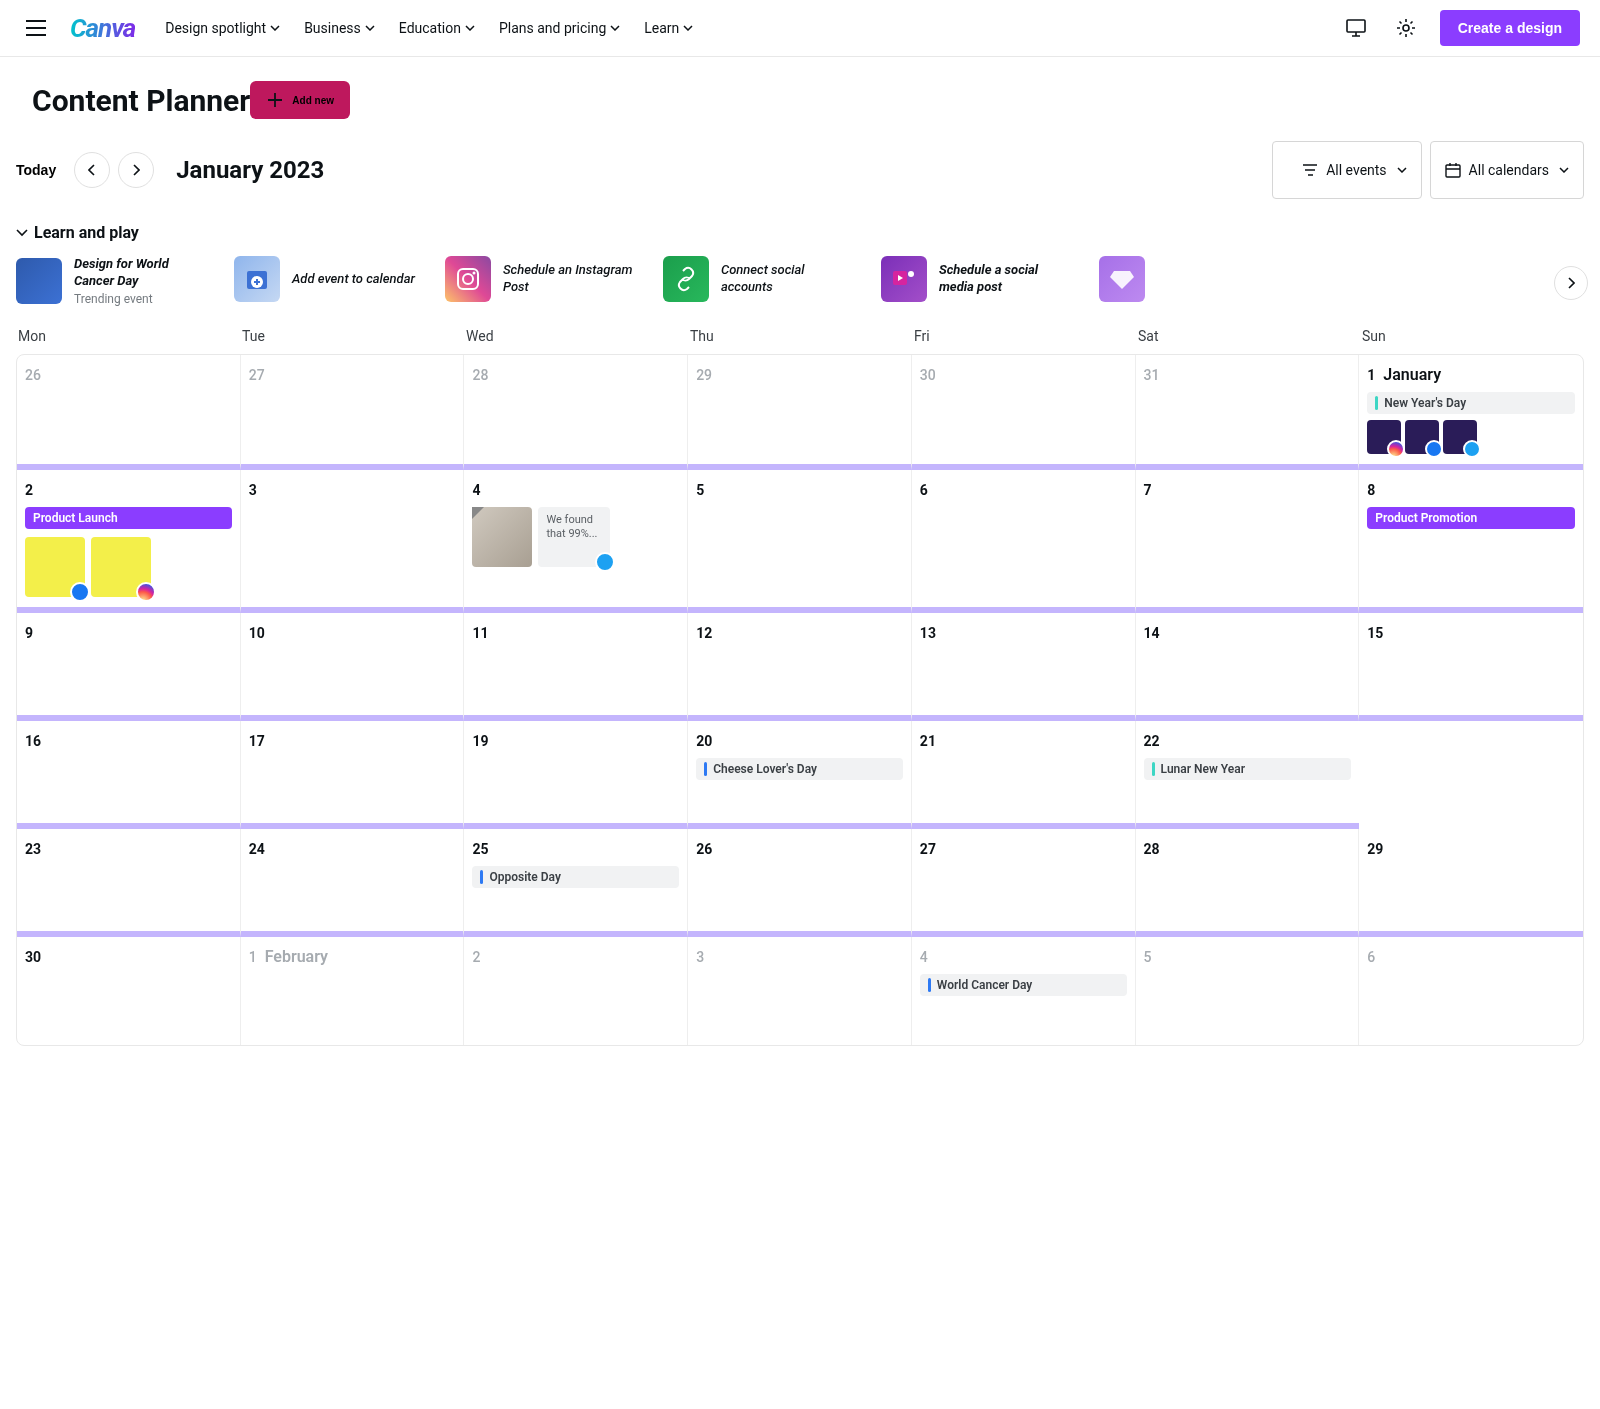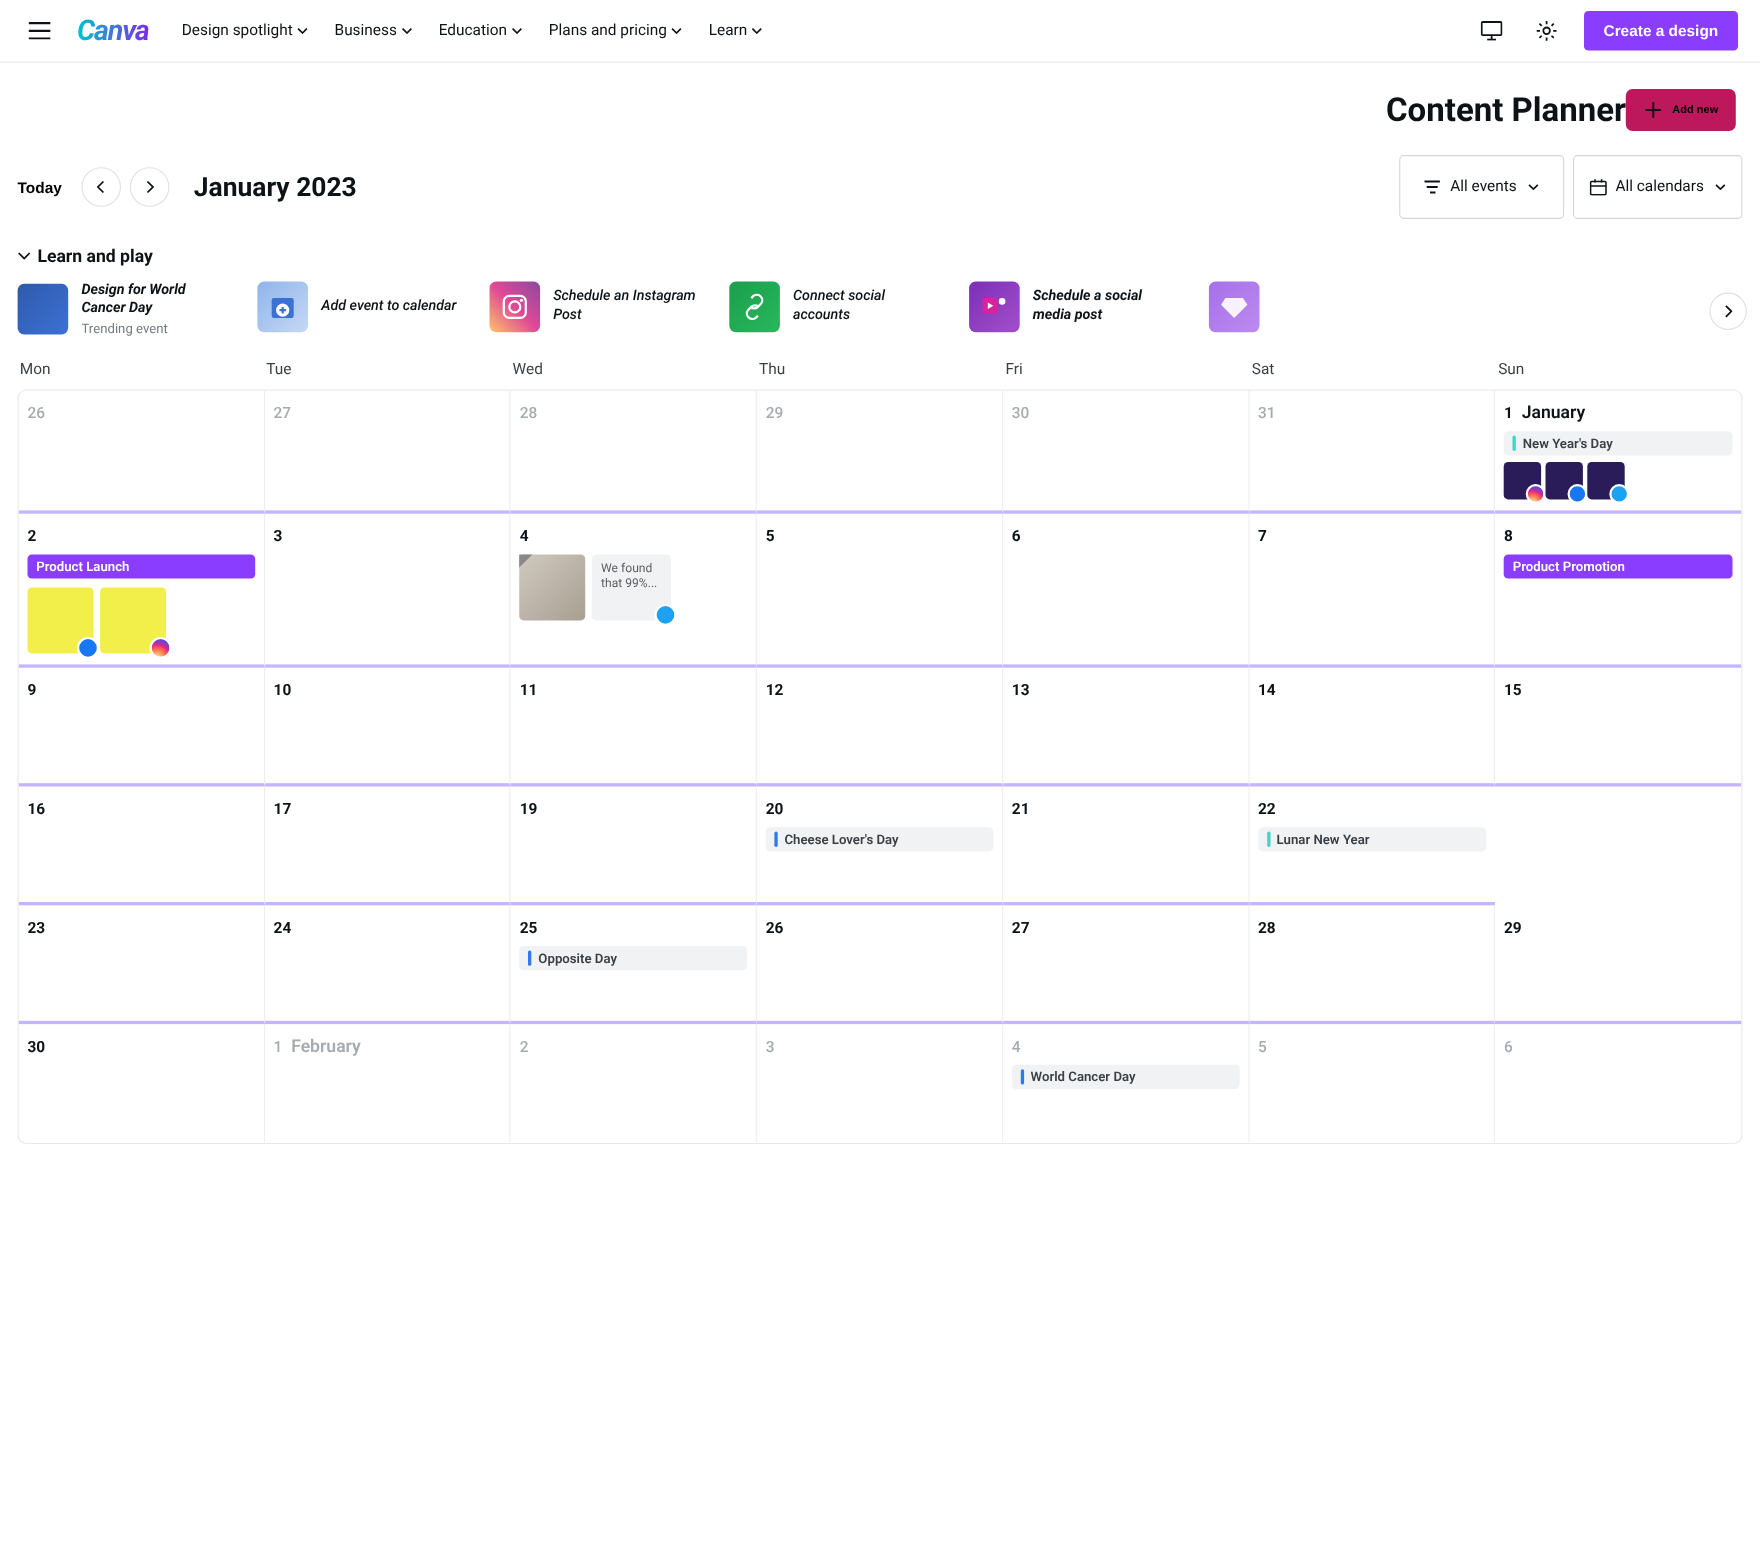--- a/index.html
+++ b/index.html
@@ -10,29 +10,29 @@
 .hamburger { cursor: pointer; }
 .logo { font-size: 26px; font-weight: 700; background: linear-gradient(90deg,#00c4cc,#7d2ae8); -webkit-background-clip: text; background-clip: text; color: transparent; font-style: italic; letter-spacing: -1px; }
 .navlinks { display: flex; gap: 24px; margin-left: 12px; }
 .navlink { display: flex; align-items: center; gap: 4px; font-size: 14px; cursor: pointer; color: #0d1216; }
 .spacer { flex: 1; }
 .icon-btn { width: 32px; height: 32px; display: flex; align-items: center; justify-content: center; cursor: pointer; color: #0d1216; }
 .btn-primary { background: #8b3dff; color: #fff; border: none; border-radius: 4px; padding: 10px 18px; font-size: 14px; font-weight: 600; cursor: pointer; }
 
 
 .page { padding: 16px 16px 20px; }
-.page-header { display: flex; align-items: center; justify-content: flex-end; margin: 8px 6px 22px; }
+.page-header { display: flex; align-items: center; justify-content: flex-start; margin: 8px 16px 22px; }
 .page-title { font-size: 30px; font-weight: 700; }
 .btn-light { background: #be185d; border: none; border-radius: 6px; padding: 10px 16px; font-size: 10px; font-weight: 600; display: flex; align-items: center; gap: 8px; cursor: pointer; }
 
 .toolbar-row { display: flex; align-items: center; gap: 8px; margin-bottom: 24px; }
 .today-btn { background: transparent; border: none; font-size: 14px; font-weight: 600; cursor: pointer; margin-right: 10px; }
 .circbtn { width: 36px; height: 36px; border-radius: 50%; border: 1px solid #e0e0e0; display: flex; align-items: center; justify-content: center; cursor: pointer; background: #fff; }
 .month-label { font-size: 24px; font-weight: 700; margin-left: 14px; }
-.dropdown { border: 1px solid #d6d6d6; border-radius: 4px; padding: 20px 14px; display: flex; align-items: center; gap: 10px; cursor: pointer; font-size: 14px; background: #fff; min-width: 150px; justify-content: center; }
+.dropdown { border: 1px solid #d6d6d6; border-radius: 4px; padding: 20px 14px; display: flex; align-items: center; gap: 10px; cursor: pointer; font-size: 14px; background: #fff; min-width: 150px; justify-content: flex-end; }
 .dropdown .lead { display: flex; align-items: center; gap: 8px; }
 
 
 .section-title { display: flex; align-items: center; gap: 6px; font-size: 16px; font-weight: 700; margin-bottom: 14px; }
 .cards-row { display: flex; gap: 30px; align-items: flex-start; position: relative; margin-bottom: 22px; }
 .card { display: flex; align-items: center; gap: 12px; cursor: pointer; }
 .card-thumb { width: 46px; height: 46px; border-radius: 6px; flex-shrink: 0; }
 .card-thumb.blue { background: linear-gradient(135deg,#2e5aac,#3c71d4); }
 .card-thumb.lightblue { background: linear-gradient(135deg,#8fb5ec,#c5d8f3); display:flex; align-items:center; justify-content:center; }
 .card-thumb.ig { background: linear-gradient(45deg,#fdc468,#df4996,#8a49a1); display:flex; align-items:center; justify-content:center; }
@@ -41,21 +41,21 @@
 .card-thumb.lilac { background: linear-gradient(135deg,#a670e8,#bd8af0); display:flex; align-items:center; justify-content:center; }
 .card-title { font-size: 13px; font-weight: 700; line-height: 1.3; max-width: 130px; font-style: italic; }
 .card-sub { font-size: 12px; color: #757b80; margin-top: 2px; }
 .scroll-right { position: absolute; right: -4px; top: 10px; width: 34px; height: 34px; border-radius: 50%; border: 1px solid #e0e0e0; background: #fff; display: flex; align-items: center; justify-content: center; cursor: pointer; }
 
 
 .weekday-row { display: grid; grid-template-columns: repeat(7, 1fr); margin-bottom: 10px; }
 .weekday { font-size: 14px; color: #3a3f44; padding-left: 2px; }
 .cal-grid { border: 1px solid #e8e8e8; border-radius: 8px; overflow: hidden; }
 .week { display: grid; grid-template-columns: repeat(7, 1fr); }
-.day { border-right: 1px solid #eee; border-bottom: 3px solid #c4b5fd; min-height: 108px; padding: 10px 8px; position: relative; }
+.day { border-right: 1px solid #eee; border-bottom: 6px solid #c4b5fd; min-height: 108px; padding: 10px 8px; position: relative; }
 .week:last-child .day { border-bottom: none; }
 .day:last-child { border-right: none; }
 .daynum { font-size: 14px; font-weight: 700; }
 .daynum.muted { color: #a6abb0; font-weight: 500; }
 .daymonth { color: #a6abb0; font-weight: 600; margin-left: 8px; }
 
 
 .pill { font-size: 12px; font-weight: 600; border-radius: 4px; padding: 4px 8px; margin-top: 8px; cursor: pointer; }
 .pill.purple { background: #8b3dff; color: #fff; }
 .pill.gray { background: #f1f2f3; color: #3a3f44; display: flex; align-items: center; gap: 6px; }

